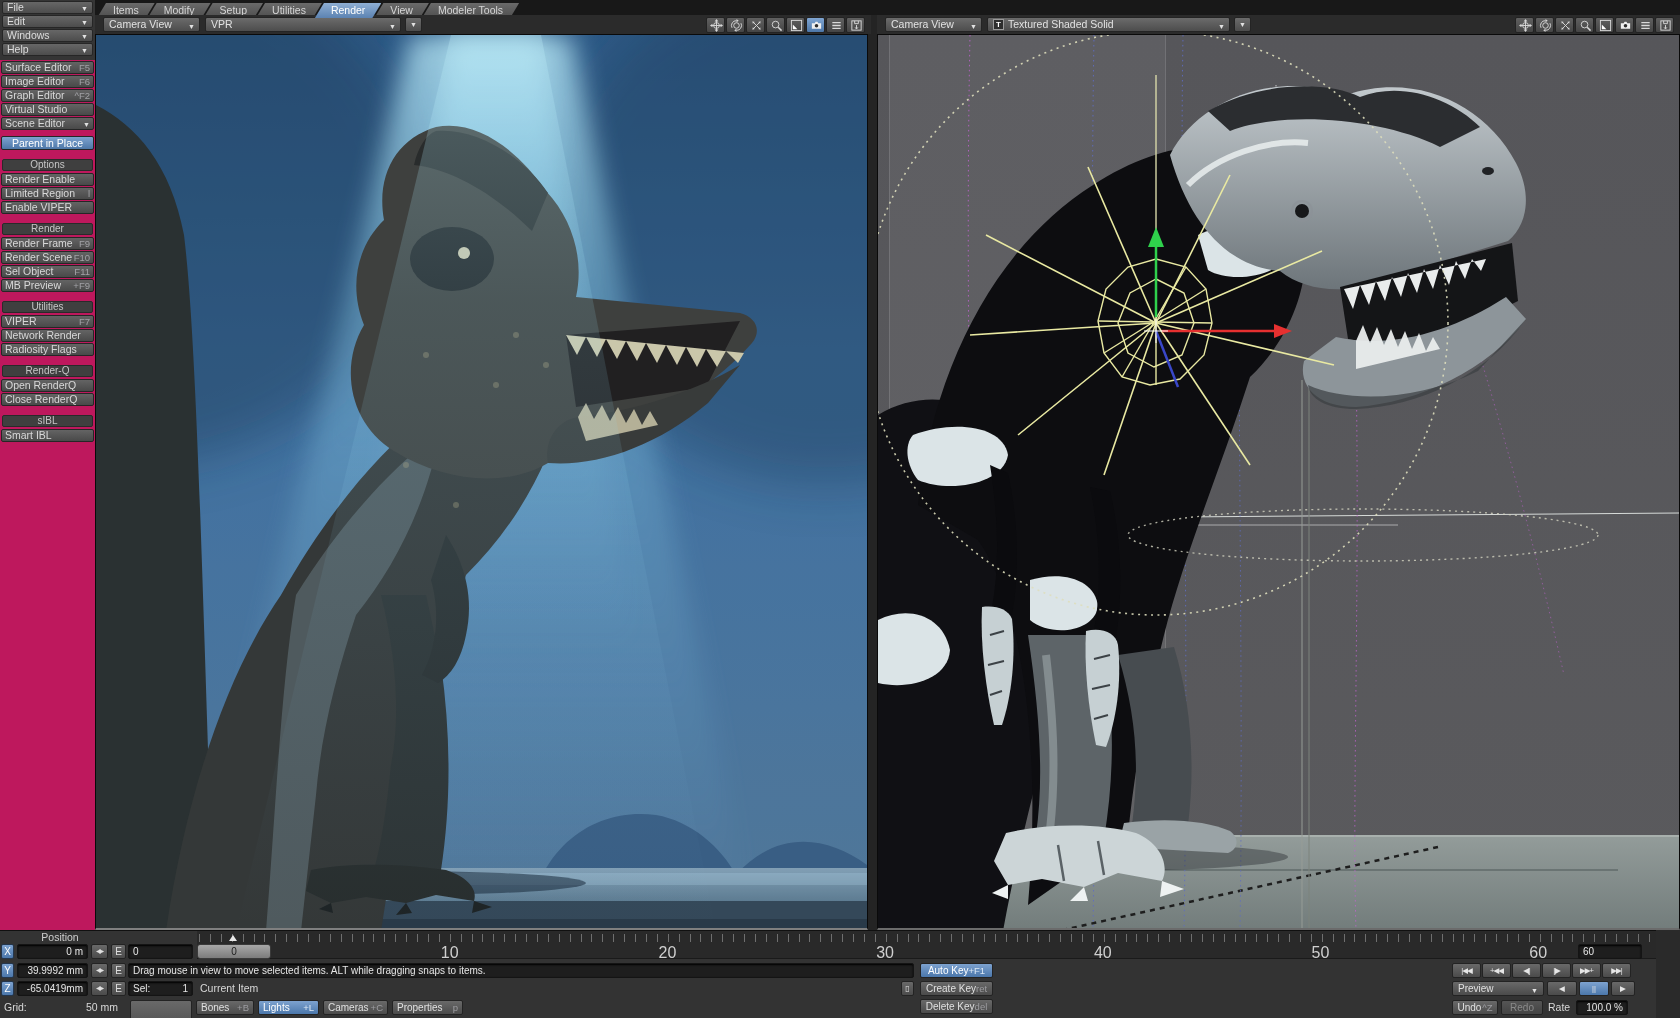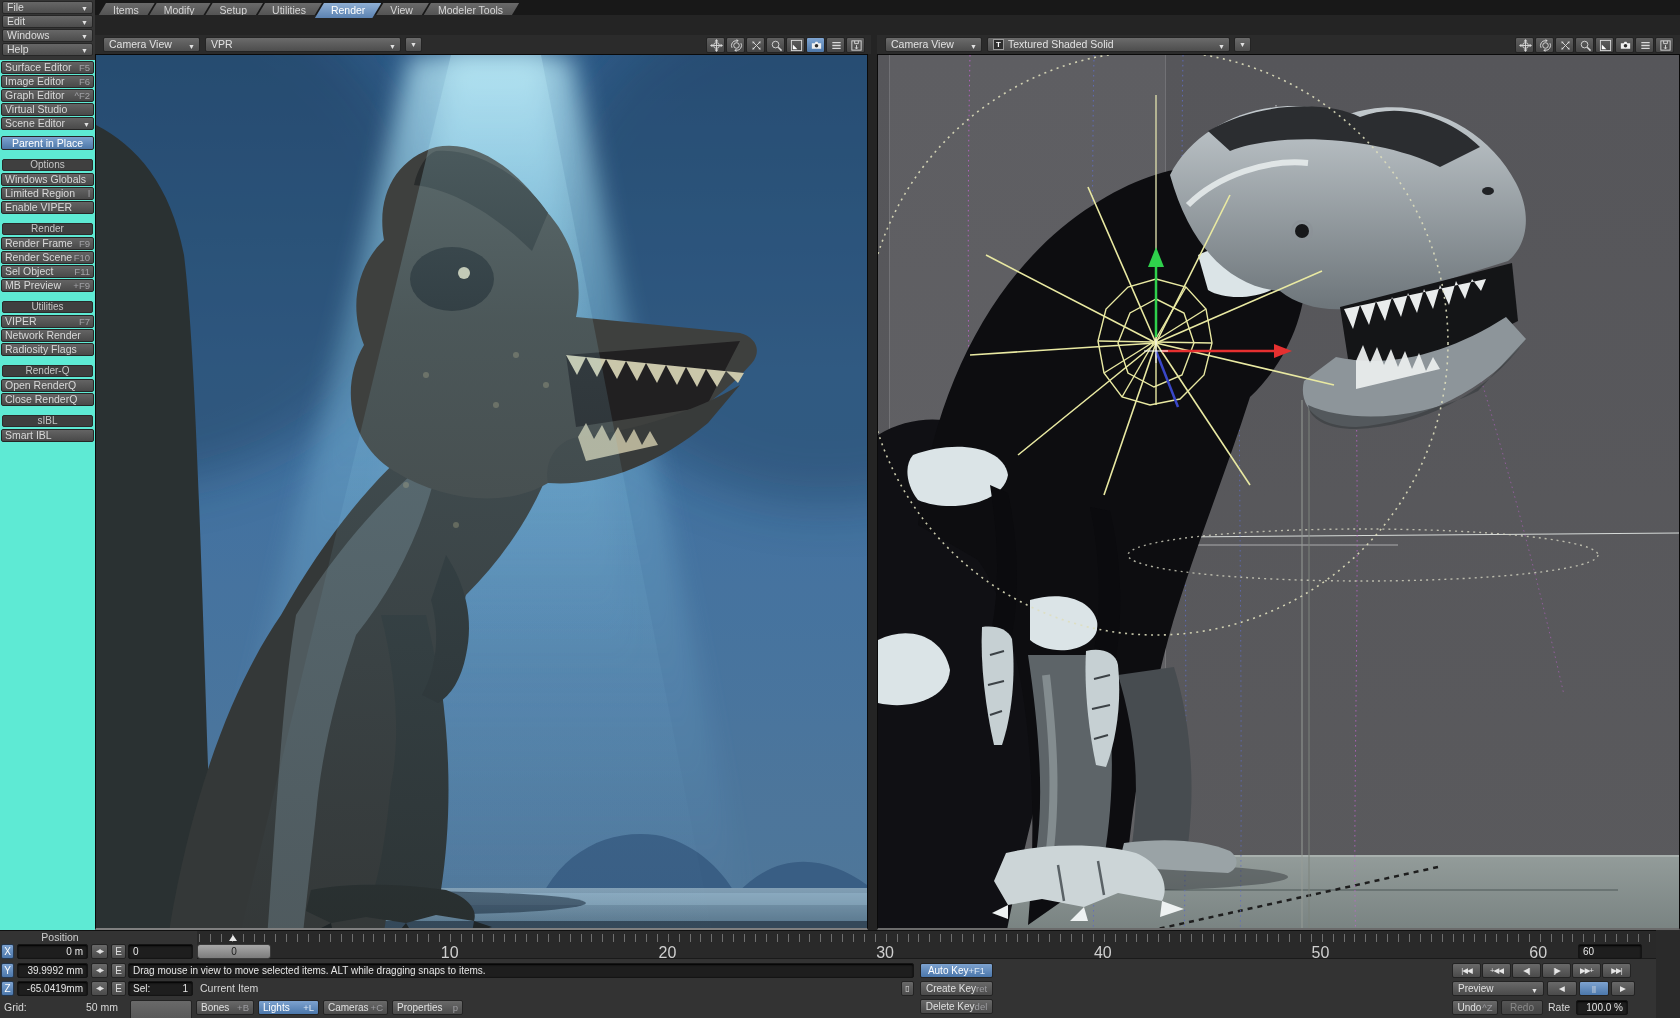--- a/index.html
+++ b/index.html
@@ -9,31 +9,31 @@
   
   #menubar{position:absolute;left:0;top:0;width:95px;height:60px;background:#353535;}
   .mbtn{position:relative;height:13px;margin:1px 2px 1px 2px;border-radius:2px;background:linear-gradient(#676767,#4c4c4c);
     border:1px solid #262626;color:#dcdcdc;font-size:10.5px;line-height:11px;padding:0 4px;}
   .mbtn .ar{position:absolute;right:4px;top:1px;font-size:7px;color:#e2e2e2;}
   #tabbar{position:absolute;left:95px;top:0;right:0;height:15px;background:#181818;padding-left:2px;white-space:nowrap;}
   .tab{display:inline-block;height:15px;line-height:15px;padding:0 16px;margin-right:-7px;font-size:10.5px;color:#d6d6d6;
     background:linear-gradient(#6a6a6a,#4e4e4e);clip-path:polygon(9px 0,100% 0,calc(100% - 9px) 100%,0 100%);position:relative;}
   .tab.active{background:linear-gradient(#8fafd4,#5c83b2);color:#fff;z-index:5;}
   
-  #sidebar{position:absolute;left:0;top:60px;width:95px;bottom:88px;background:#5eead4;padding:1px;}
+  #sidebar{position:absolute;left:0;top:60px;width:95px;bottom:88px;background:#be185d;padding:1px;}
   .sbtn{position:relative;height:13px;margin-bottom:1px;border-radius:2px;background:linear-gradient(#646464,#494949);
     border:1px solid #262626;color:#d8d8d8;font-size:10.5px;line-height:11px;padding:0 3px;}
   .sbtn .sc{position:absolute;right:3px;top:0;color:#a2a2a6;font-size:9.5px;line-height:11px;}
   .sbtn .ar{position:absolute;right:3px;top:1px;font-size:7px;color:#e0e0e0;}
   .sbtn.pip{background:linear-gradient(#7da2cf,#4d77a8);color:#fff;text-align:center;margin-top:6px;height:14px;line-height:12px;border-color:#1d3츈;}
   .shead{height:12px;margin:9px 1px 2px 1px;border-radius:2px;background:#3f3f3f;border:1px solid #2a2a2a;
     color:#c6c6c6;font-size:10px;line-height:10px;text-align:center;}
   
   #main{position:absolute;left:95px;top:15px;right:0;bottom:88px;background:#242424;}
-  .pane{position:absolute;top:0;bottom:0;margin-top:20px;}
+  .pane{position:absolute;top:0;bottom:0;}
   .phdr{position:absolute;left:0;right:0;top:0;height:19px;background:#2b2b2b;}
   .hdd{position:absolute;top:2px;height:15px;border-radius:2px;background:linear-gradient(#6b6b6b,#4d4d4d);
     border:1px solid #242424;color:#e2e2e2;font-size:10.5px;line-height:13px;padding:0 5px;}
   .hdd .ar{position:absolute;right:4px;top:2px;font-size:7px;}
   .hbtn{position:absolute;top:2px;width:17px;height:15px;border-radius:2px;background:linear-gradient(#6b6b6b,#4d4d4d);
     border:1px solid #242424;color:#e2e2e2;font-size:7px;text-align:center;line-height:14px;}
   .chip{display:inline-block;width:11px;height:11px;margin:1px 4px 0 0;background:#2e2e2e;border:1px solid #9a9a9a;
     color:#fff;font-size:8px;font-weight:bold;text-align:center;line-height:10px;vertical-align:top;}
   .vicons{position:absolute;top:2px;height:16px;}
   .vicon{display:inline-block;width:19px;height:16px;margin-left:1px;border-radius:2px;background:linear-gradient(#606060,#454545);
@@ -85,21 +85,21 @@
 <div id="tabbar"><div class="tab">Items</div><div class="tab">Modify</div><div class="tab">Setup</div><div class="tab">Utilities</div><div class="tab active">Render</div><div class="tab">View</div><div class="tab">Modeler Tools</div></div>
 
 <div id="sidebar">
     <div class="sbtn"><span>Surface Editor</span><span class="sc">F5</span></div>
     <div class="sbtn"><span>Image Editor</span><span class="sc">F6</span></div>
     <div class="sbtn"><span>Graph Editor</span><span class="sc">^F2</span></div>
     <div class="sbtn"><span>Virtual Studio</span></div>
     <div class="sbtn"><span>Scene Editor</span><span class="ar">▼</span></div>
     <div class="sbtn pip">Parent in Place</div>
     <div class="shead">Options</div>
-    <div class="sbtn"><span>Windows Globals</span></div>
+    <div class="sbtn"><span>Render Enable</span></div>
     <div class="sbtn"><span>Limited Region</span><span class="sc">l</span></div>
     <div class="sbtn"><span>Enable VIPER</span></div>
     <div class="shead">Render</div>
     <div class="sbtn"><span>Render Frame</span><span class="sc">F9</span></div>
     <div class="sbtn"><span>Render Scene</span><span class="sc">F10</span></div>
     <div class="sbtn"><span>Sel Object</span><span class="sc">F11</span></div>
     <div class="sbtn"><span>MB Preview</span><span class="sc">+F9</span></div>
     <div class="shead">Utilities</div>
     <div class="sbtn"><span>VIPER</span><span class="sc">F7</span></div>
     <div class="sbtn"><span>Network Render</span></div>

